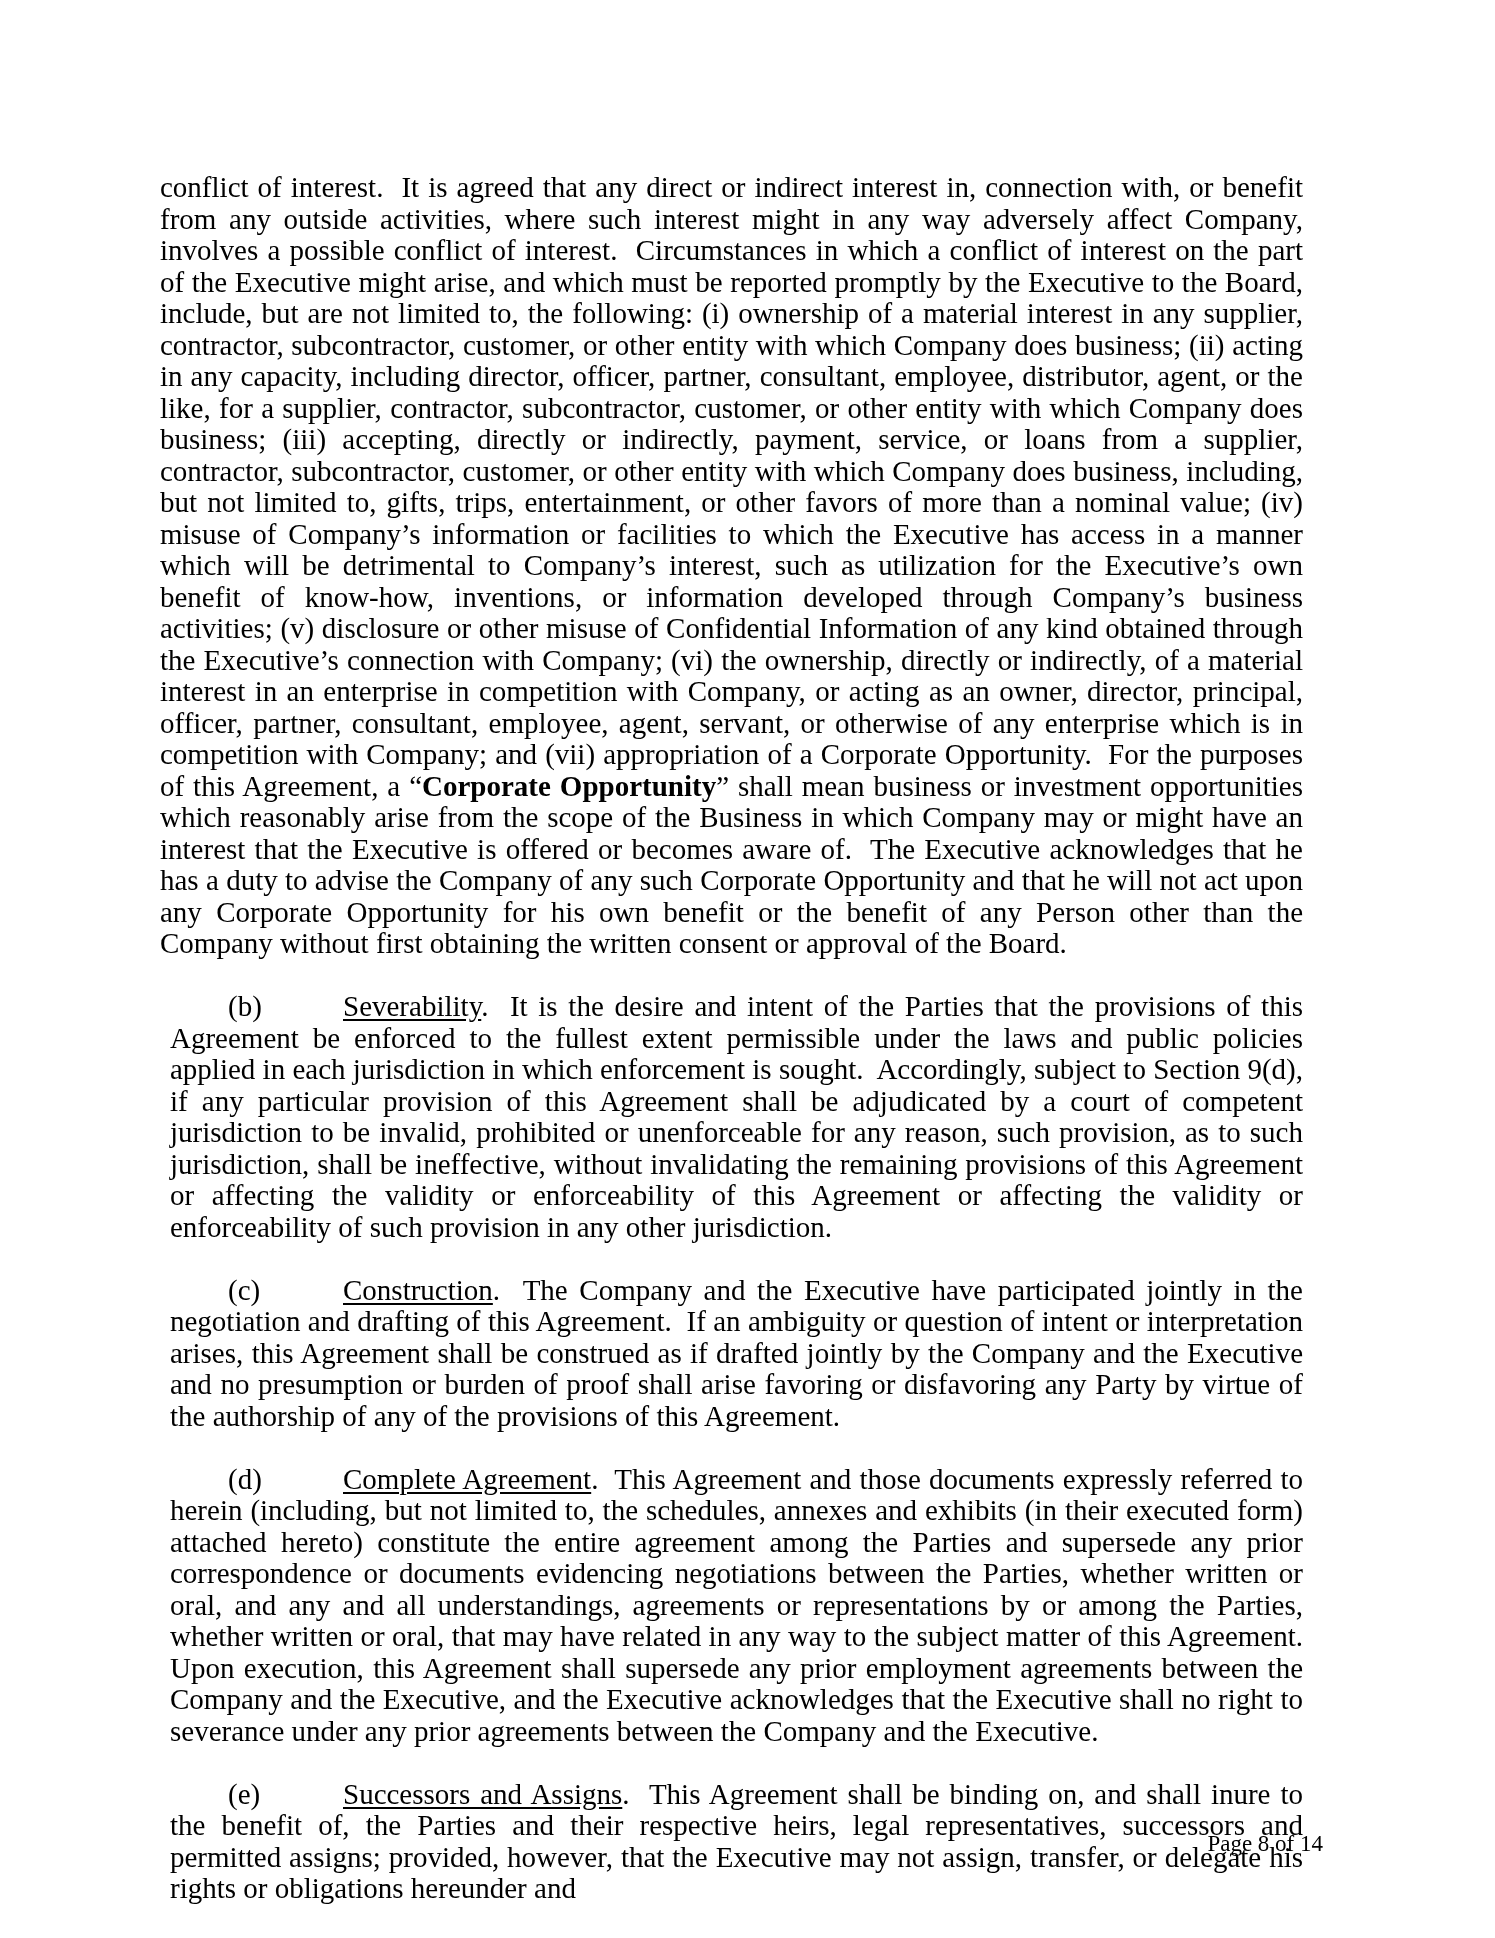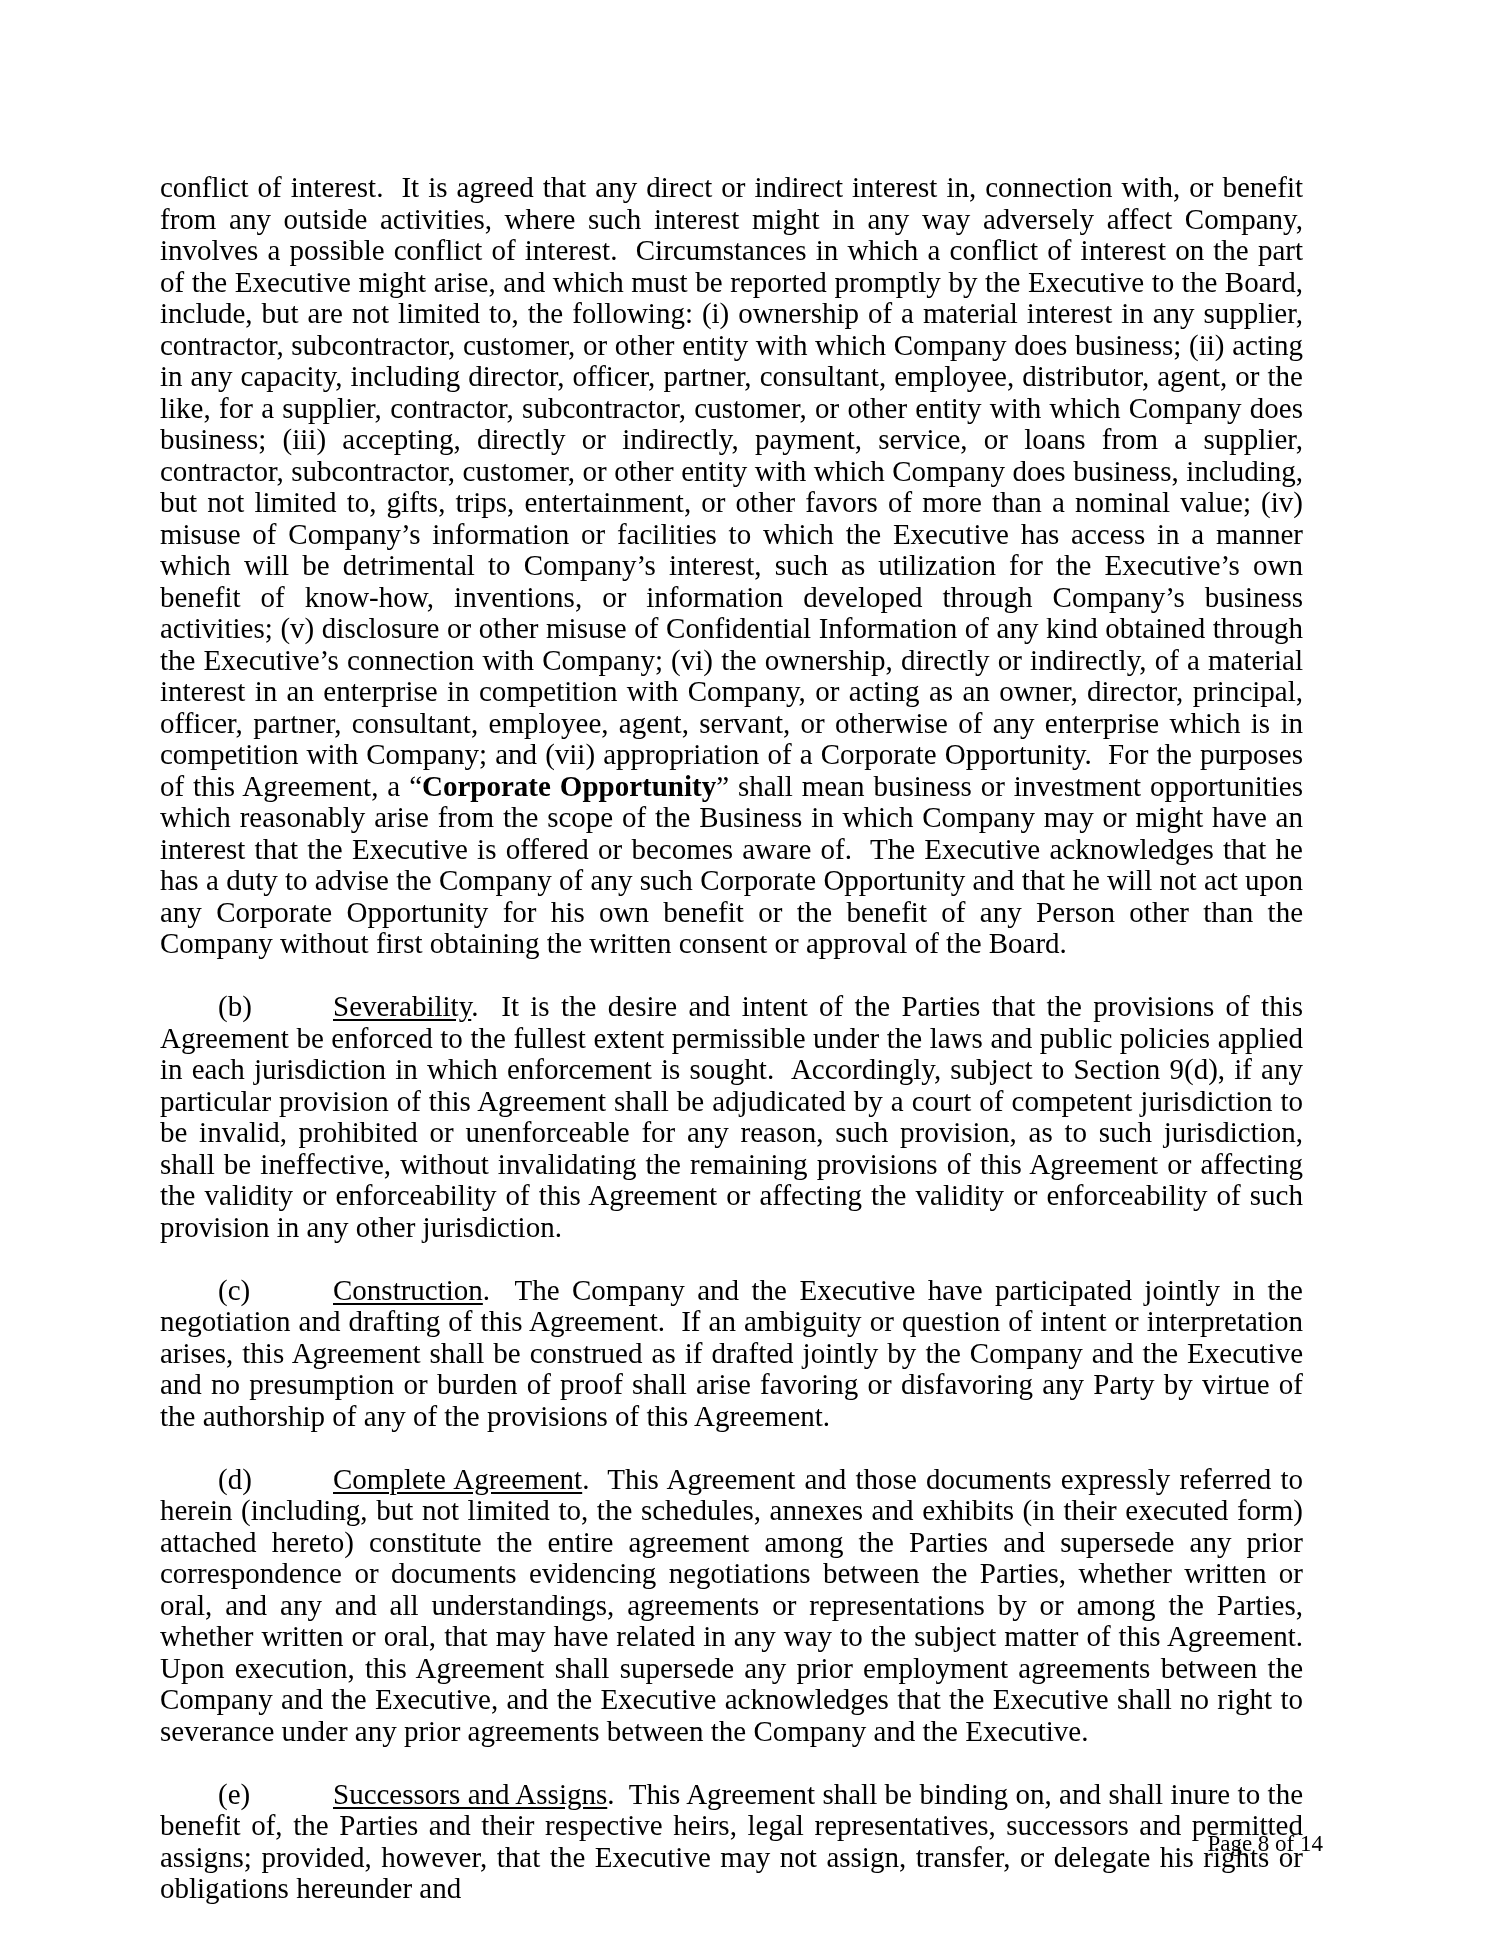--- a/index.html
+++ b/index.html
@@ -26,20 +26,21 @@
     font-size: 29px;
     line-height: 31.5px;
     text-align: justify;
     white-space: pre-wrap;
   }
   p.para + p.para {
     margin-top: 31.5px;
   }
   p.section {
     text-indent: 58px;
+    margin-left: 10px;
   }
   .sec-label {
     display: inline-block;
     width: 115px;
     text-indent: 0;
   }
   .sec-heading {
     text-decoration: underline;
     text-underline-offset: 3px;
   }

